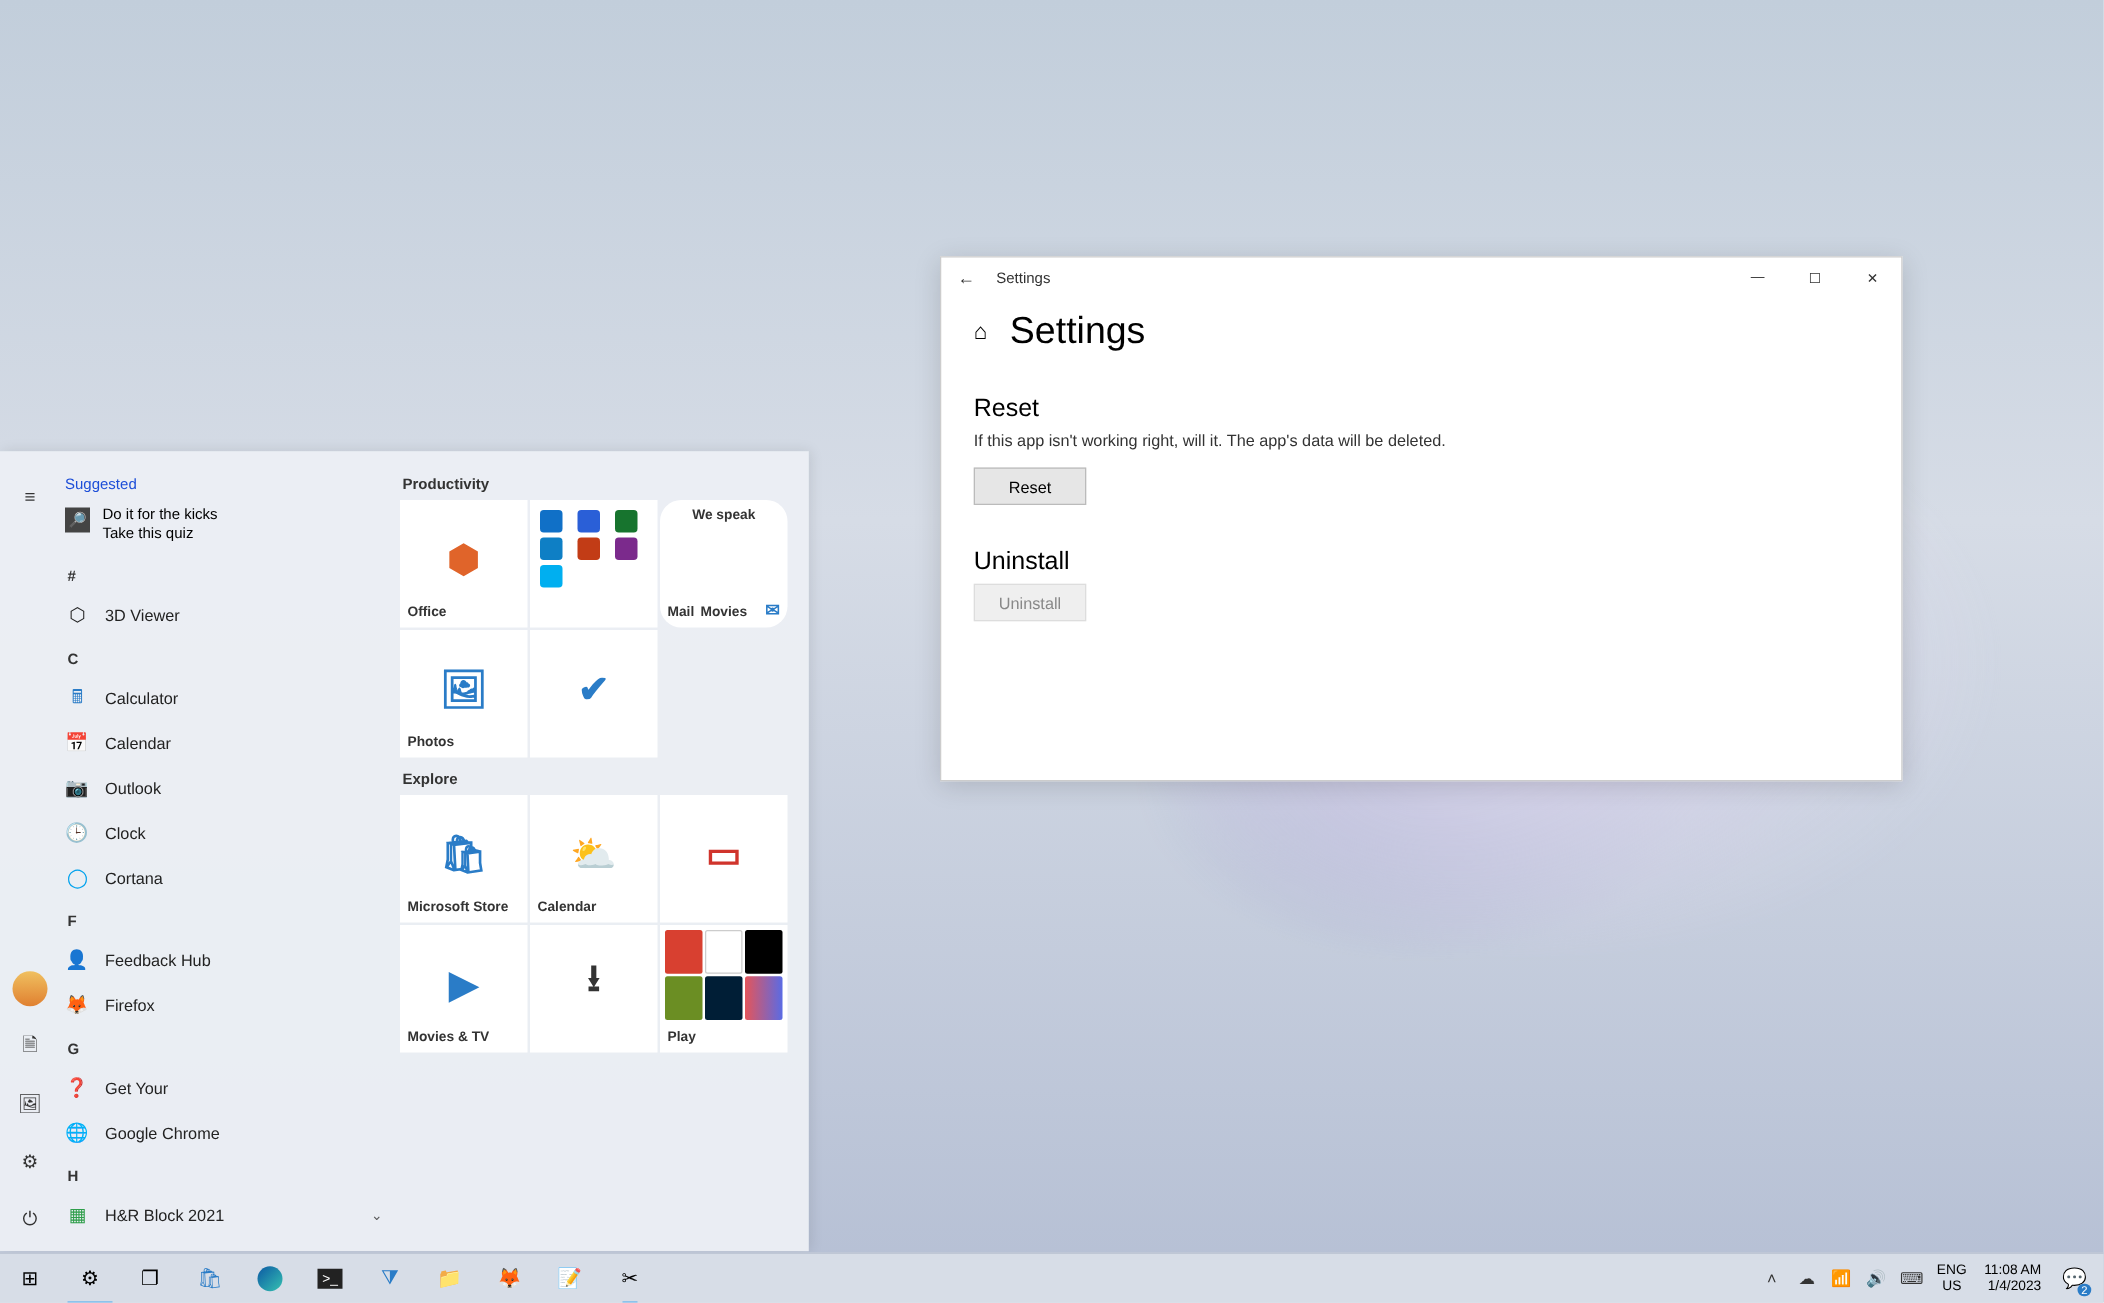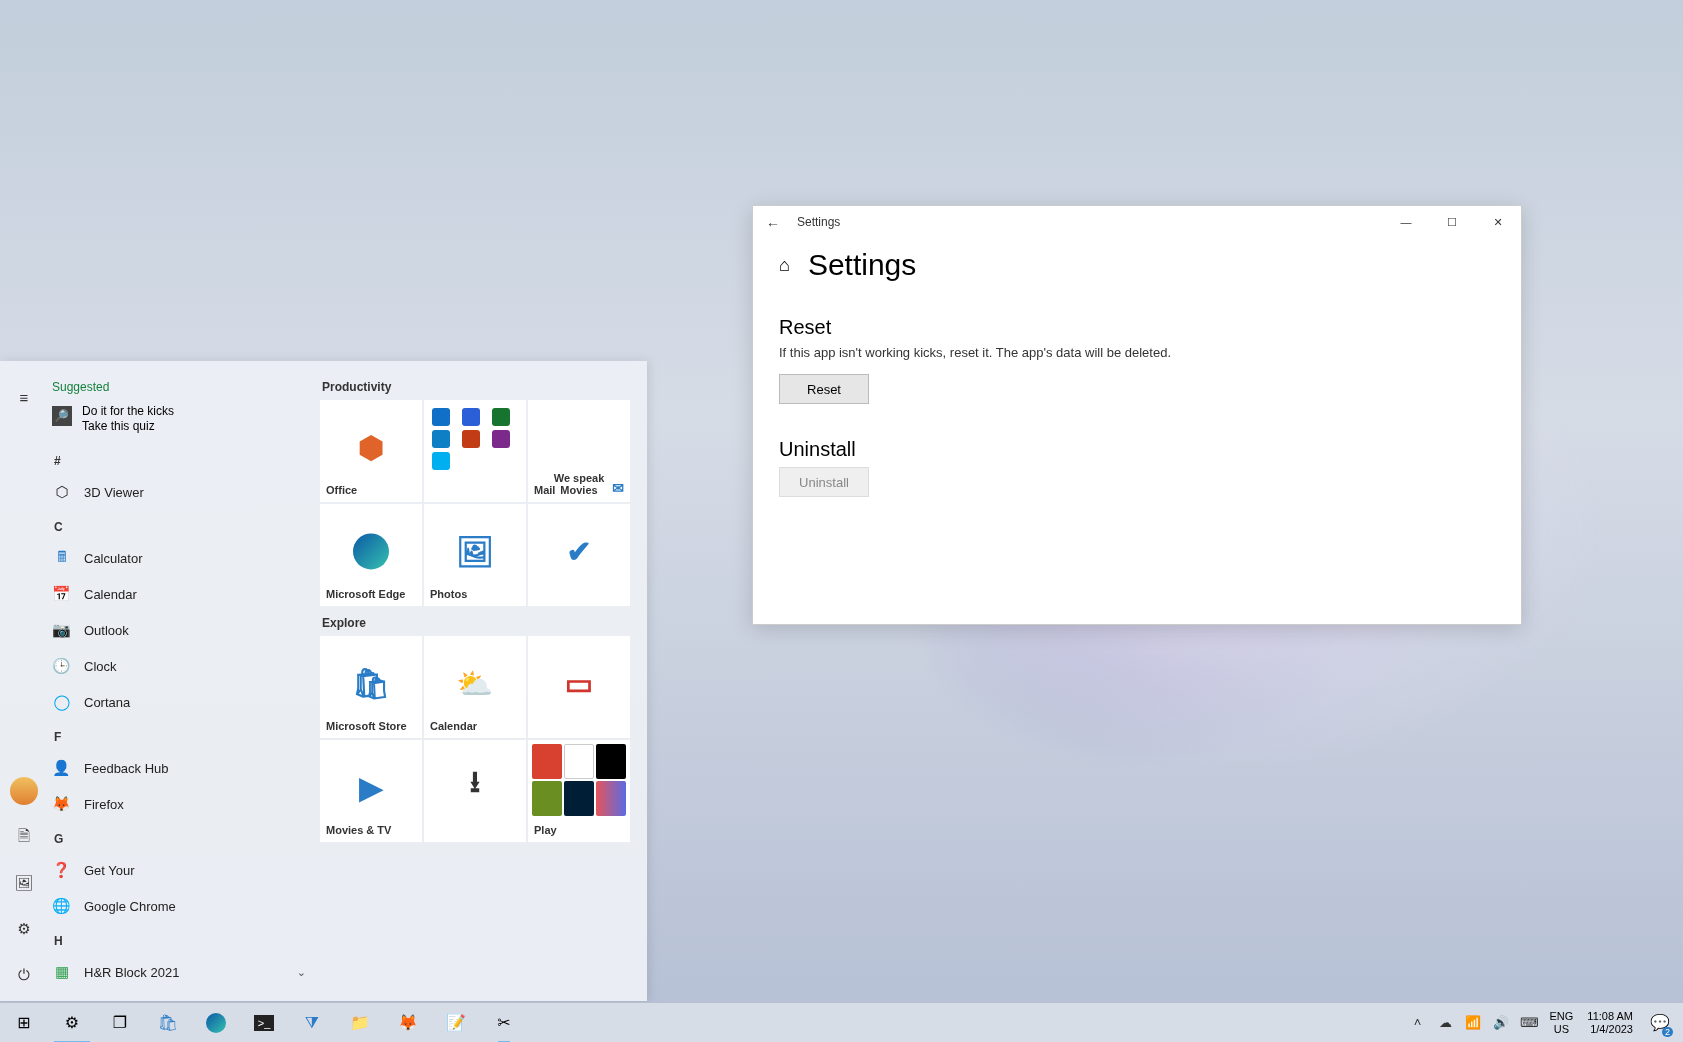--- a/index.html
+++ b/index.html
@@ -59,21 +59,21 @@
   width: 48px; display: flex; flex-direction: column; align-items: center;
   padding-top: 16px;
 }
 .start-rail .rail-top { flex: 1; }
 .rail-btn { width: 40px; height: 40px; display: flex; align-items: center; justify-content: center; cursor: pointer; margin-bottom: 6px; font-size: 15px; color: #333; }
 .rail-avatar { width: 28px; height: 28px; border-radius: 50%; background: linear-gradient(#f0c060,#e08030); }
 
 .start-apps {
   width: 264px; overflow: hidden; padding-top: 15px;
 }
-.start-apps .suggested-hdr { font-size: 12px; color: #15803d; padding: 4px 0 8px 4px; }
+.start-apps .suggested-hdr { font-size: 12px; color: #1d4ed8; padding: 4px 0 8px 4px; }
 .app-list-item {
   display: flex; align-items: center; gap: 12px;
   height: 36px; padding-left: 4px; cursor: pointer;
   font-size: 13px; color: #222;
 }
 .app-list-item .icon { width: 20px; height: 20px; display: flex; align-items: center; justify-content: center; font-size: 15px; }
 .letter-header { font-size: 12px; color: #333; padding: 10px 0 6px 6px; font-weight: 600; }
 .suggested-item { display: flex; gap: 10px; padding: 2px 4px 10px 4px; cursor: pointer; }
 .suggested-item .icon { width: 20px; height: 20px; background: #444; color: #fff; display: flex; align-items: center; justify-content: center; font-size: 12px; margin-top: 2px;}
 .suggested-item .lines { font-size: 12px; line-height: 1.25; }
@@ -141,21 +141,21 @@
         <span>✕</span>
       </div>
   </div>
   <div class="settings-body">
     <div class="settings-header">
       <span class="home-icon">⌂</span>
       <h1>Settings</h1>
     </div>
     <div class="section">
       <h2>Reset</h2>
-      <p>If this app isn't working kicks, reset it. The app's data will be deleted.</p>
+      <p>If this app isn't working right, will it. The app's data will be deleted.</p>
       <button>Reset</button>
     </div>
     <div class="section">
       <h2>Uninstall</h2>
       <button disabled="">Uninstall</button>
     </div>
   </div>
 </div>
 
 <div class="start-menu">
@@ -259,32 +259,28 @@
         <div class="mini-grid">
           <span class="bg-outlook"></span>
             <span class="bg-word"></span>
             <span class="bg-excel"></span>
           <span class="bg-od"></span>
             <span class="bg-pp"></span>
             <span class="bg-on"></span>
           <span style="background:#00aff0"></span>
         </div>
       </div>
-      <div class="tile" style="align-items:center;justify-content:flex-end;text-align:center;">
+      <div class="tile" style="align-items:center;justify-content:space-between;text-align:center;border-radius:17px;">
         <div>We speak</div>
         <div>Movies</div>
         <div class="tlabel" style="position:absolute;left:6px;bottom:6px;">Mail</div>
         <span class="corner-icon c-blue">✉</span>
       </div>
     </div>
     <div class="tile-row">
-      <div class="tile">
-          <div class="ticon" style="background:linear-gradient(135deg,#0c59a4,#35c1b1);width:36px;height:36px;border-radius:50%;"></div>
-          <div class="tlabel">Microsoft Edge</div>
-        </div>
       <div class="tile">
           <div class="ticon c-blue">🖼</div>
           <div class="tlabel">Photos</div>
         </div>
       <div class="tile">
           <div class="ticon c-blue">✔</div>
         </div>
     </div>
 
     <div class="group-hdr" style="margin-top:10px">Explore</div>

